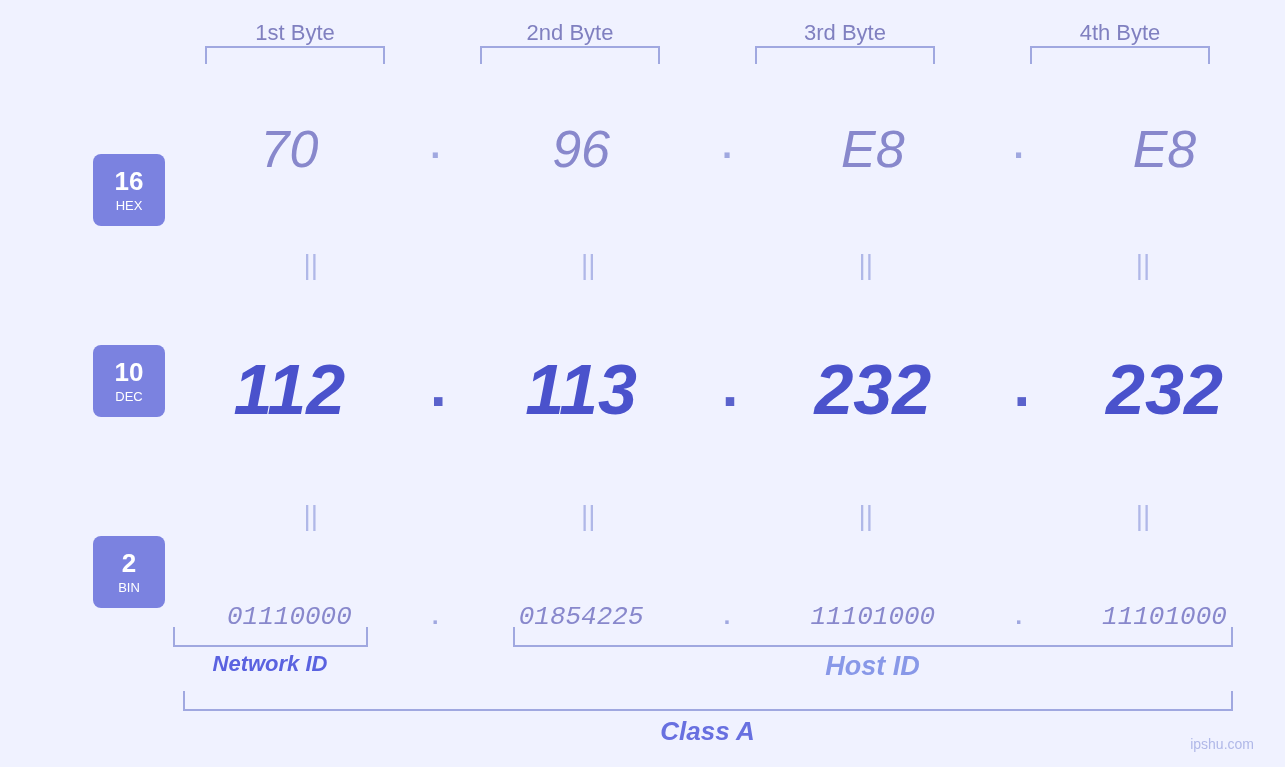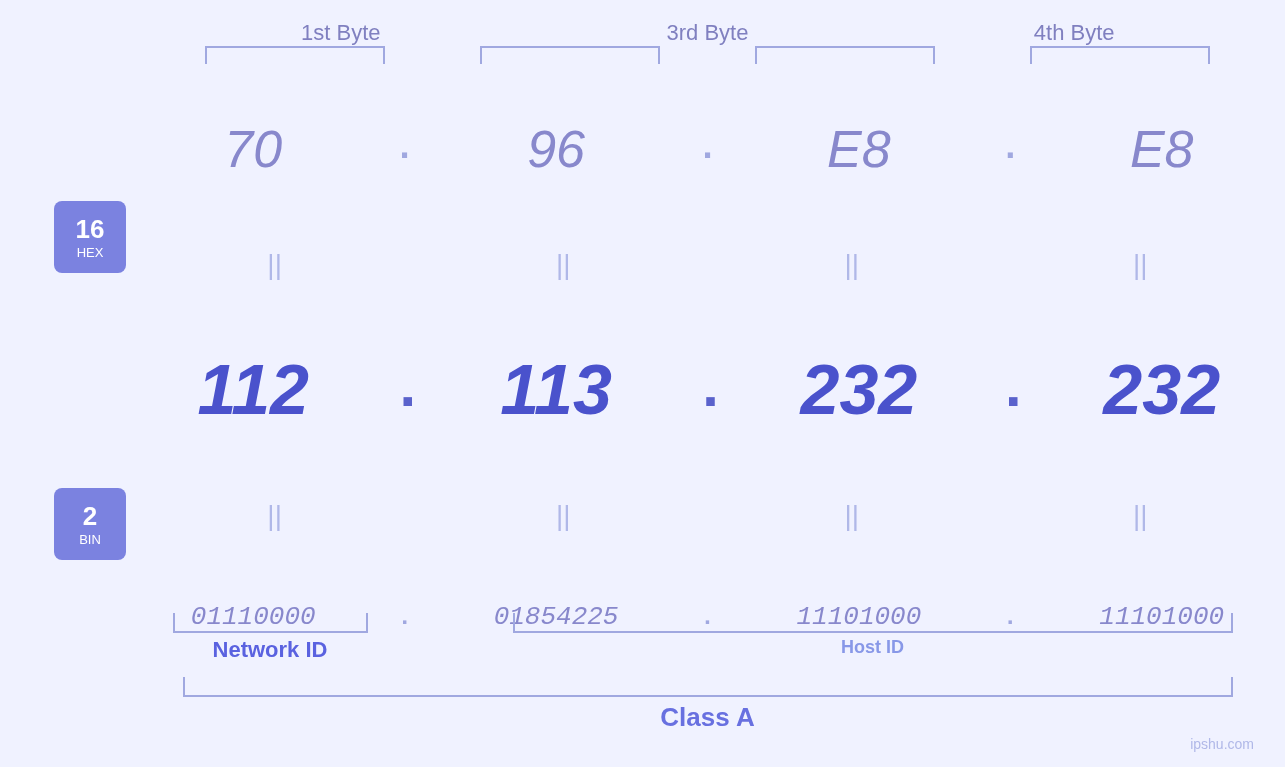--- a/index.html
+++ b/index.html
@@ -70,20 +70,21 @@
       position: relative;
     }
 
     .base-labels {
       display: flex;
       flex-direction: column;
       justify-content: space-around;
       align-items: center;
       width: 130px;
       padding: 20px 0 80px 50px;
+      margin-left: 39px;
     }
 
     .base-badge {
       width: 72px;
       height: 72px;
       background-color: #7b82e0;
       border-radius: 8px;
       display: flex;
       flex-direction: column;
       align-items: center;
@@ -168,24 +169,25 @@
       font-family: Arial, sans-serif;
     }
 
     .equals-dot {
       width: 30px;
     }
 
     
     .bottom-section {
       position: absolute;
-      bottom: 34px;
+      bottom: 20px;
       left: 130px;
       right: 0;
       width: calc(1285px - 130px);
+      font-style: italic;
     }
 
     .network-bracket {
       width: 195px;
       height: 20px;
       border: 2px solid #a0a8e0;
       border-top: none;
       position: absolute;
       left: 15px;
       bottom: 0;
@@ -211,21 +213,21 @@
       font-family: Arial, sans-serif;
       font-weight: bold;
     }
 
     .host-id-label {
       position: absolute;
       left: 355px;
       width: 720px;
       text-align: center;
       color: #8898e8;
-      font-size: 18px;
+      font-size: 27px;
       font-family: Arial, sans-serif;
       font-weight: bold;
     }
 
     .class-bracket-row {
       width: 1050px;
       margin: 8px auto 0;
       height: 20px;
       border: 2px solid #a0a8e0;
       border-top: none;
@@ -254,39 +256,44 @@
       visibility: hidden;
     }
   </style>
 </head>
 <body>
 
 <div class="main-container">
 
   <div class="byte-headers">
     <div class="byte-header">1st Byte</div>
+    <div class="byte-header">2nd Byte</div>
     <div class="byte-header">3rd Byte</div>
     <div class="byte-header">4th Byte</div>
   </div>
 
   <div class="brackets-row">
     <div class="bracket"></div>
     <div class="bracket"></div>
     <div class="bracket"></div>
     <div class="bracket"></div>
   </div>
 
   <div class="content-area">
 
     <div class="base-labels">
       <div class="base-badge">
         <span class="base-number">16</span>
         <span class="base-name">HEX</span>
       </div>
       <div class="base-badge">
+        <span class="base-number">10</span>
+        <span class="base-name">DEC</span>
+      </div>
+      <div class="base-badge">
         <span class="base-number">2</span>
         <span class="base-name">BIN</span>
       </div>
     </div>
 
     <div class="values-grid">
 
       <div class="row">
         <div class="cell">
           <span class="hex-value">70</span>

